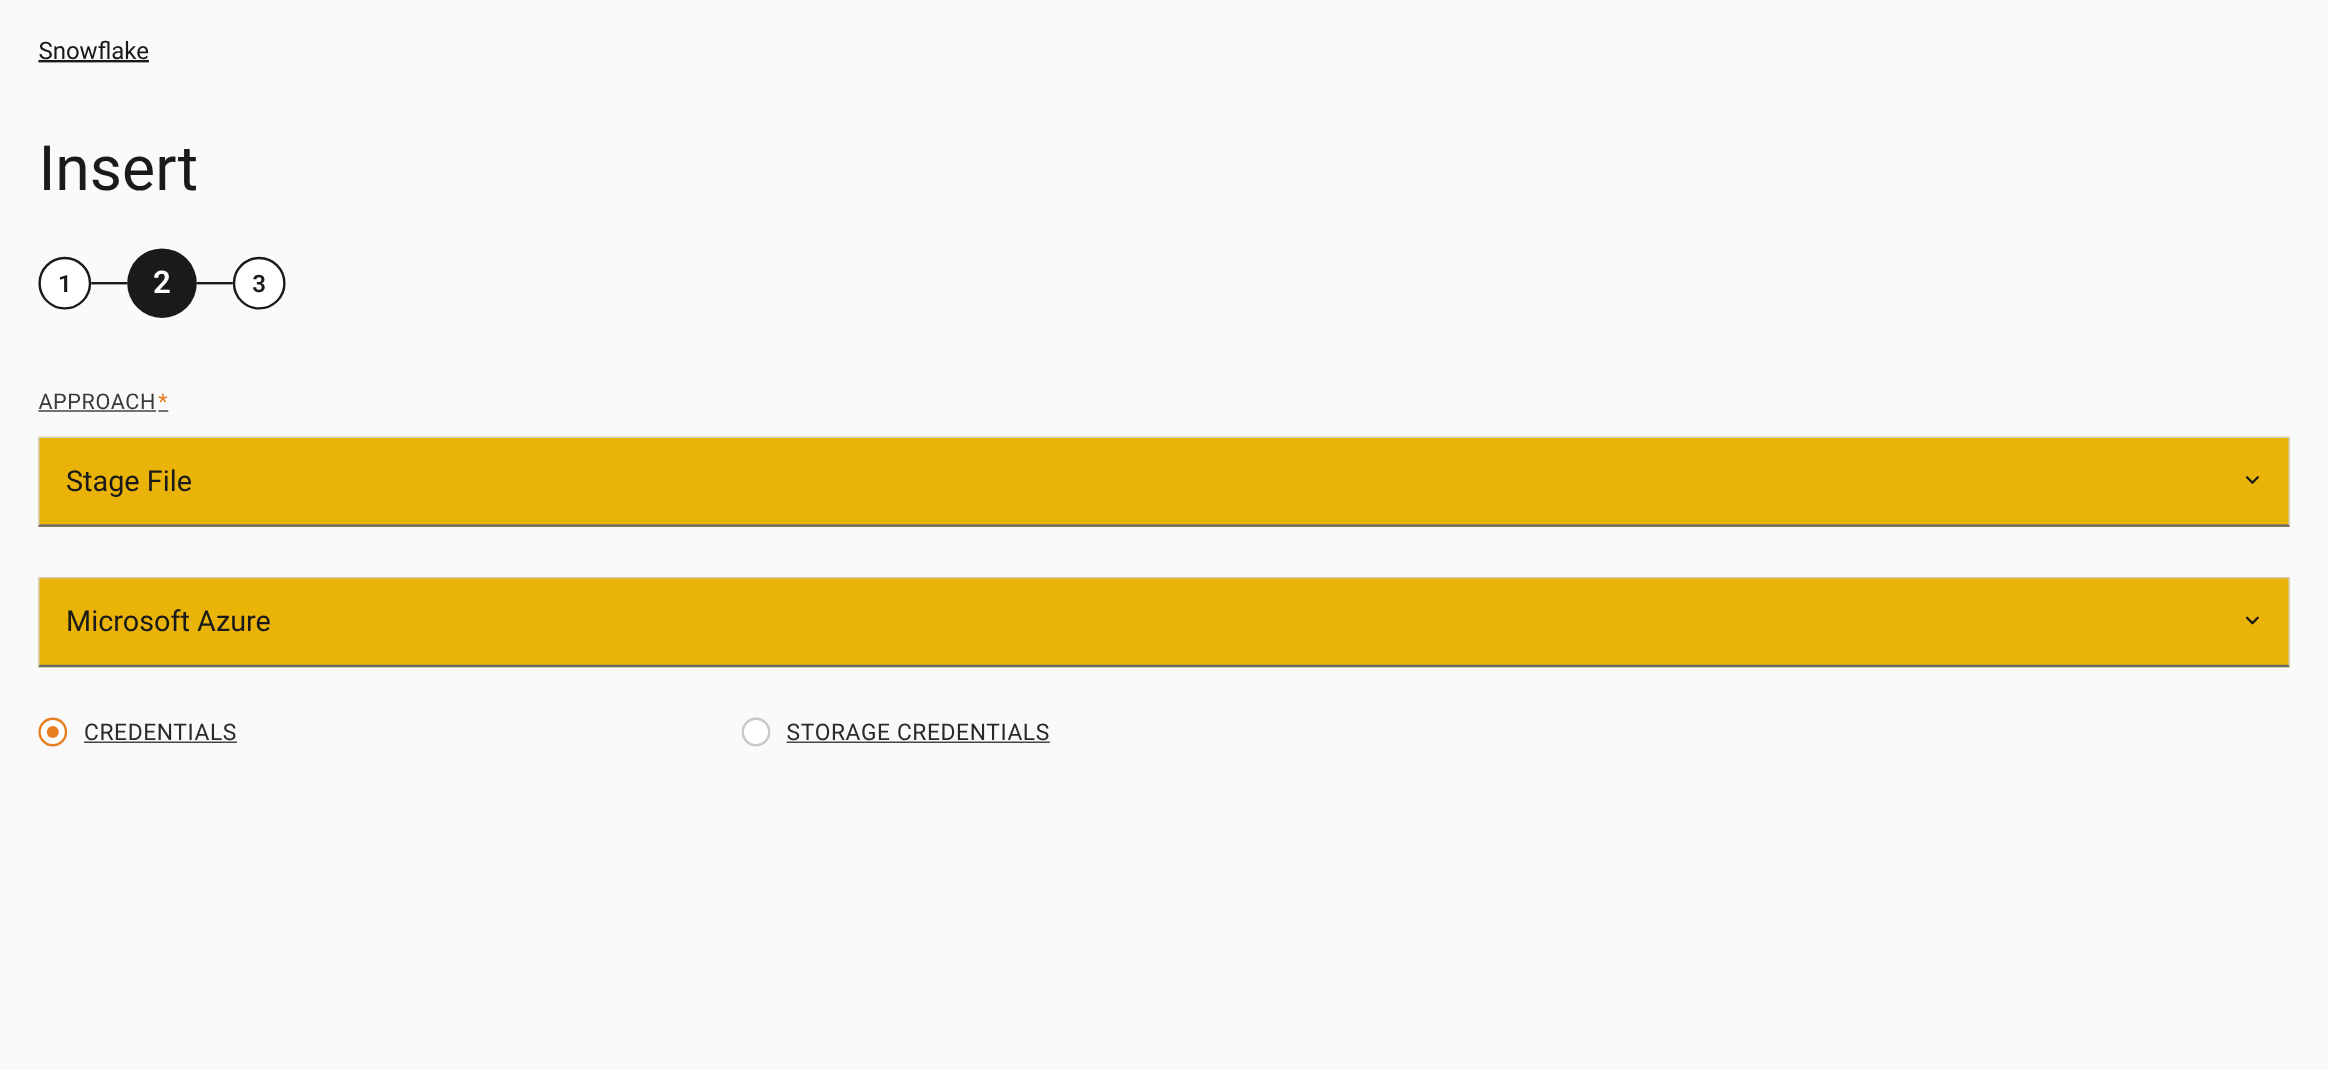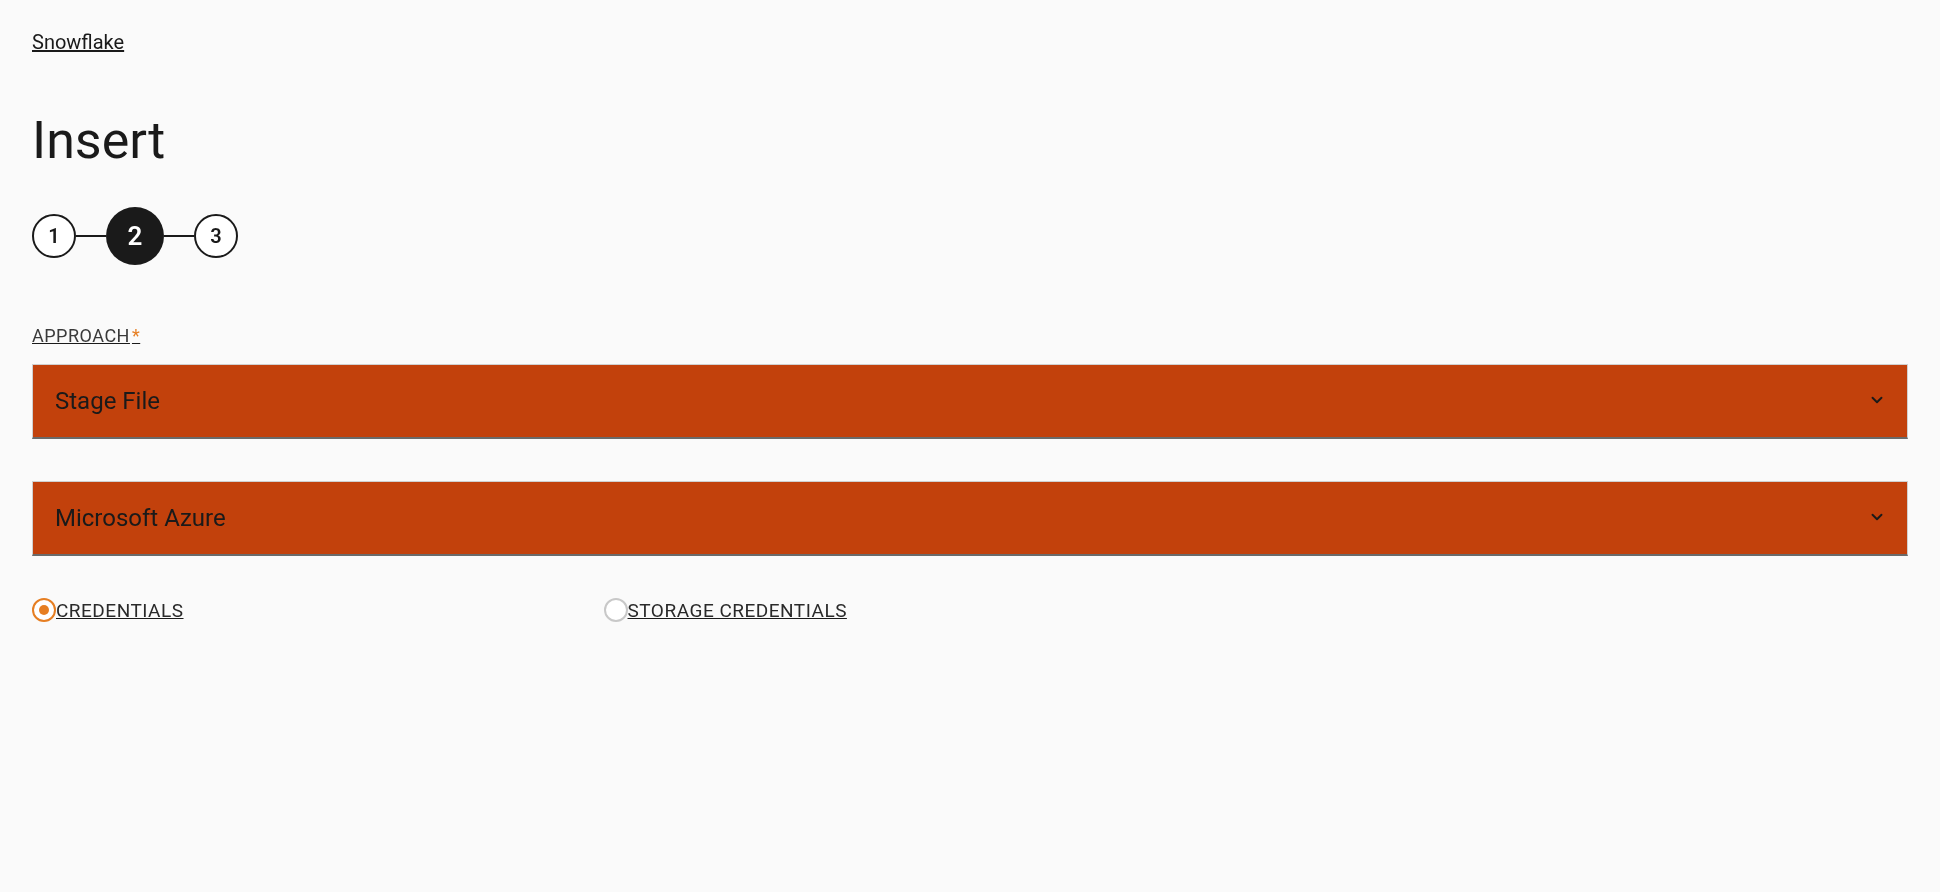--- a/index.html
+++ b/index.html
@@ -73,21 +73,21 @@
     .form-label .required {
       color: #e67e22;
       margin-left: 2px;
     }
     .select-wrapper {
       position: relative;
       width: 100%;
     }
     .select-field {
       width: 100%;
-      background: #c2410c;
+      background: #eab308;
       border: 1px solid #d0d0d0;
       border-bottom: 2px solid #6a6a6a;
       padding: 22px 50px 22px 22px;
       font-size: 24px;
       color: #1a1a1a;
       cursor: pointer;
       appearance: none;
       outline: none;
       font-family: inherit;
       text-align: left;
@@ -100,20 +100,21 @@
       pointer-events: none;
     }
     .radio-group {
       display: flex;
       gap: 420px;
       margin-top: 30px;
     }
     .radio-option {
       display: flex;
       align-items: center;
+      gap: 14px;
       cursor: pointer;
     }
     .radio-circle {
       width: 24px;
       height: 24px;
       border-radius: 50%;
       border: 2px solid #c8c8c8;
       background: #fff;
       display: flex;
       align-items: center;

